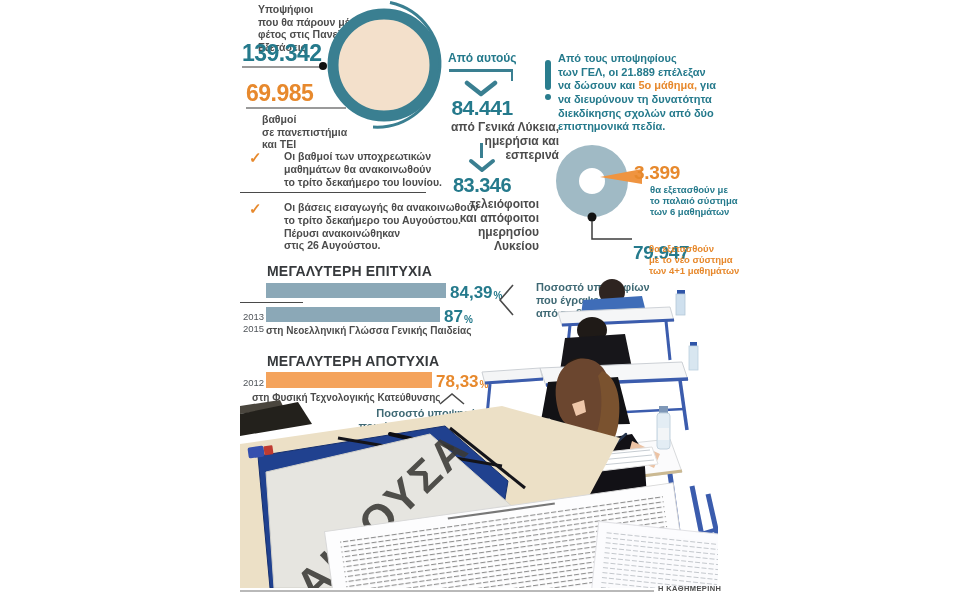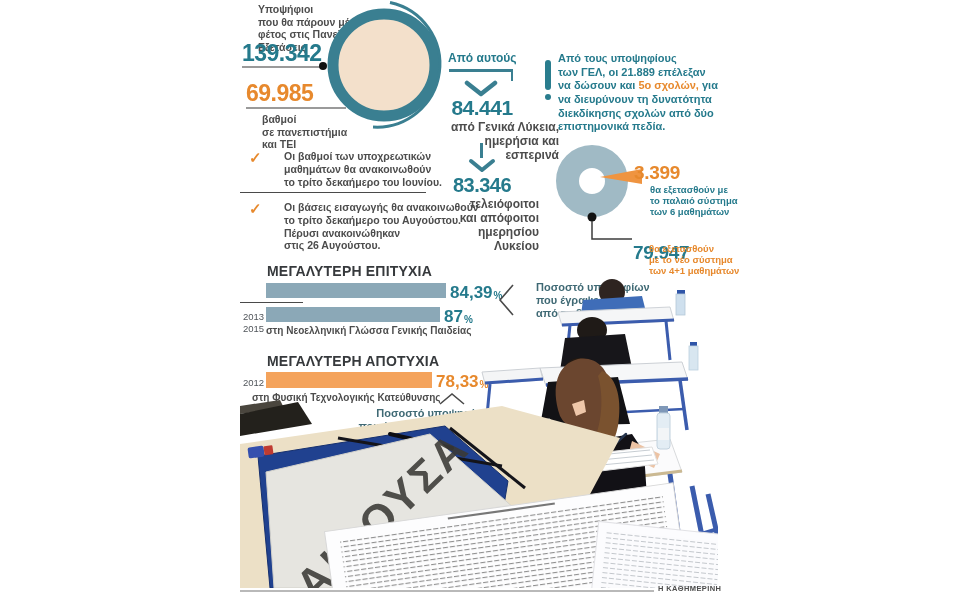--- a/index.html
+++ b/index.html
@@ -81,21 +81,21 @@
   <div class="abs mid-num teal" style="left:432px;top:175px;width:100px;text-align:center;">83.346</div>
   <div class="abs label-c preline" style="left:441px;top:197px;width:82px;">τελειόφοιτοι
 και απόφοιτοι
 ημερησίου
 Λυκείου</div>
 
   <div class="abs excl-bar" style="left:545px;top:60px;"></div>
   <div class="abs excl-dot" style="left:545px;top:94px;"></div>
   <p class="abs note preline" style="left:558px;top:52px;width:166px;margin:0;"><span>Από τους υποψηφίους
 των ΓΕΛ, οι 21.889 επέλεξαν
-να δώσουν και </span><span class="orange">5ο σχολών,</span><span> για
+να δώσουν και </span><span class="orange">5ο μάθημα,</span><span> για
 να διευρύνουν τη δυνατότητα
 διεκδίκησης σχολών από δύο
 επιστημονικά πεδία.</span></p>
 
   <svg class="abs" style="left:552px;top:138px;" width="100" height="108" viewBox="0 0 100 108">
     <circle cx="40" cy="43" r="24.5" fill="none" stroke="#a0bac5" stroke-width="23"></circle>
     <polygon points="48,39 90,31 90,46" fill="#ef9440"></polygon>
     <circle cx="40" cy="79" r="4.5" fill="#111"></circle>
     <polyline points="40,83 40,101 80,101" fill="none" stroke="#3c3c3c" stroke-width="1.5"></polyline>
   </svg>

